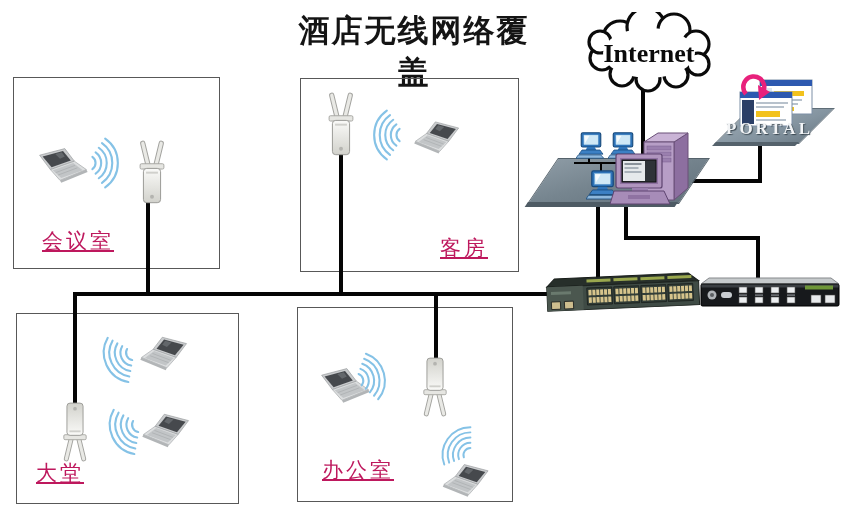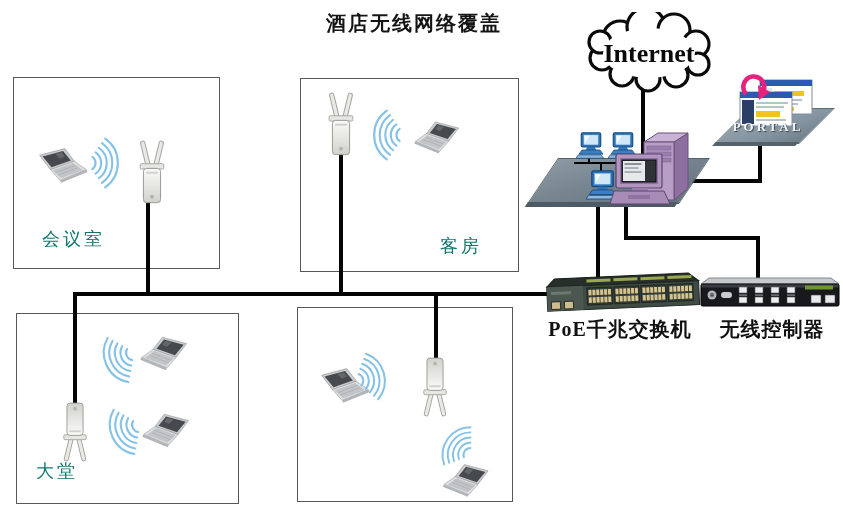--- a/index.html
+++ b/index.html
@@ -1,33 +1,33 @@
 <!DOCTYPE html>
 <html><head>
 <meta charset="utf-8">
 <style>
   html,body{margin:0;padding:0;background:#ffffff;}
   #stage{position:relative;width:843px;height:514px;background:#ffffff;overflow:hidden;
          font-family:"Liberation Serif","DejaVu Serif",serif;}
   .abs{position:absolute;}
   .room{position:absolute;border:1px solid #585858;background:transparent;}
   .line{position:absolute;background:#050505;}
-  .room-label{position:absolute;font-size:18px;color:#0f766e;letter-spacing:3px;white-space:nowrap;}
+  .room-label{position:absolute;font-size:21px;color:#be185d;letter-spacing:3px;white-space:nowrap;text-decoration:underline;}
   .dev-label{position:absolute;font-size:20px;font-weight:bold;color:#111;text-align:center;letter-spacing:1px;white-space:nowrap;}
-  .title{position:absolute;left:284px;top:10px;width:260px;text-align:center;font-size:20px;font-weight:600;
+  .title{position:absolute;left:284px;top:10px;width:260px;text-align:center;font-size:31px;font-weight:600;
          letter-spacing:2px;color:#141414;}
   .platform{position:absolute;transform-origin:top left;transform:skewX(-34deg);
             background:linear-gradient(160deg,#8b99a3 0%,#76858f 45%,#64737d 100%);
             border:1px solid #55626b;}
   .platform-edge{position:absolute;transform-origin:top left;transform:skewX(-34deg);background:#4e5b64;}
   .pplatform{position:absolute;transform-origin:top left;transform:skewX(-45deg);
              background:linear-gradient(150deg,#9aa8b2 0%,#8494a0 60%,#707f8a 100%);
              border:1px solid #5f6d77;}
   .pplatform-edge{position:absolute;transform-origin:top left;transform:skewX(-45deg);background:#55626c;}
-  .portal-label{position:absolute;font-size:13px;font-weight:bold;color:#f2f4f6;letter-spacing:3px;
+  .portal-label{position:absolute;font-size:17px;font-weight:bold;color:#f2f4f6;letter-spacing:3px;
                 text-shadow:1px 1px 1px #3a4750;text-align:center;}
   .tooltip{position:absolute;background:#fbfcfd;border:1px solid #98a0a8;box-shadow:1px 2px 3px rgba(0,0,0,.28);
            font-family:"Liberation Sans","DejaVu Sans",sans-serif;font-size:13.5px;color:#4a5864;
            display:flex;align-items:center;justify-content:center;cursor:pointer;white-space:nowrap;}
   .flip{transform:scaleX(-1);}
   .flipv{transform:scaleY(-1);}
   svg{display:block;}
 </style>
 </head>
 <body>
@@ -324,18 +324,17 @@
   <svg class="abs" style="left:352px;top:346px;transform:rotate(345deg)" width="36" height="62" viewBox="0 0 60 100">
       <use href="#sym-arcs"></use>
     </svg>
   <svg class="abs" style="left:440px;top:418px;transform:rotate(215deg)" width="38" height="58" viewBox="0 0 60 100">
       <use href="#sym-arcs"></use>
     </svg>
 
   <span class="room-label" style="left:42px;top:227px">会议室</span>
   <span class="room-label" style="left:440px;top:234px">客房</span>
   <span class="room-label" style="left:36px;top:459px">大堂</span>
-
-  <div class="dev-label" style="left:546px;top:316px;width:148px">PoE千兆交换机</div>
-  <div class="dev-label" style="left:712px;top:316px;width:120px">无线控制器</div>
+  <span class="room-label" style="left:322px;top:456px">办公室</span>
+
 
 
 </div>
 
 </body></html>

